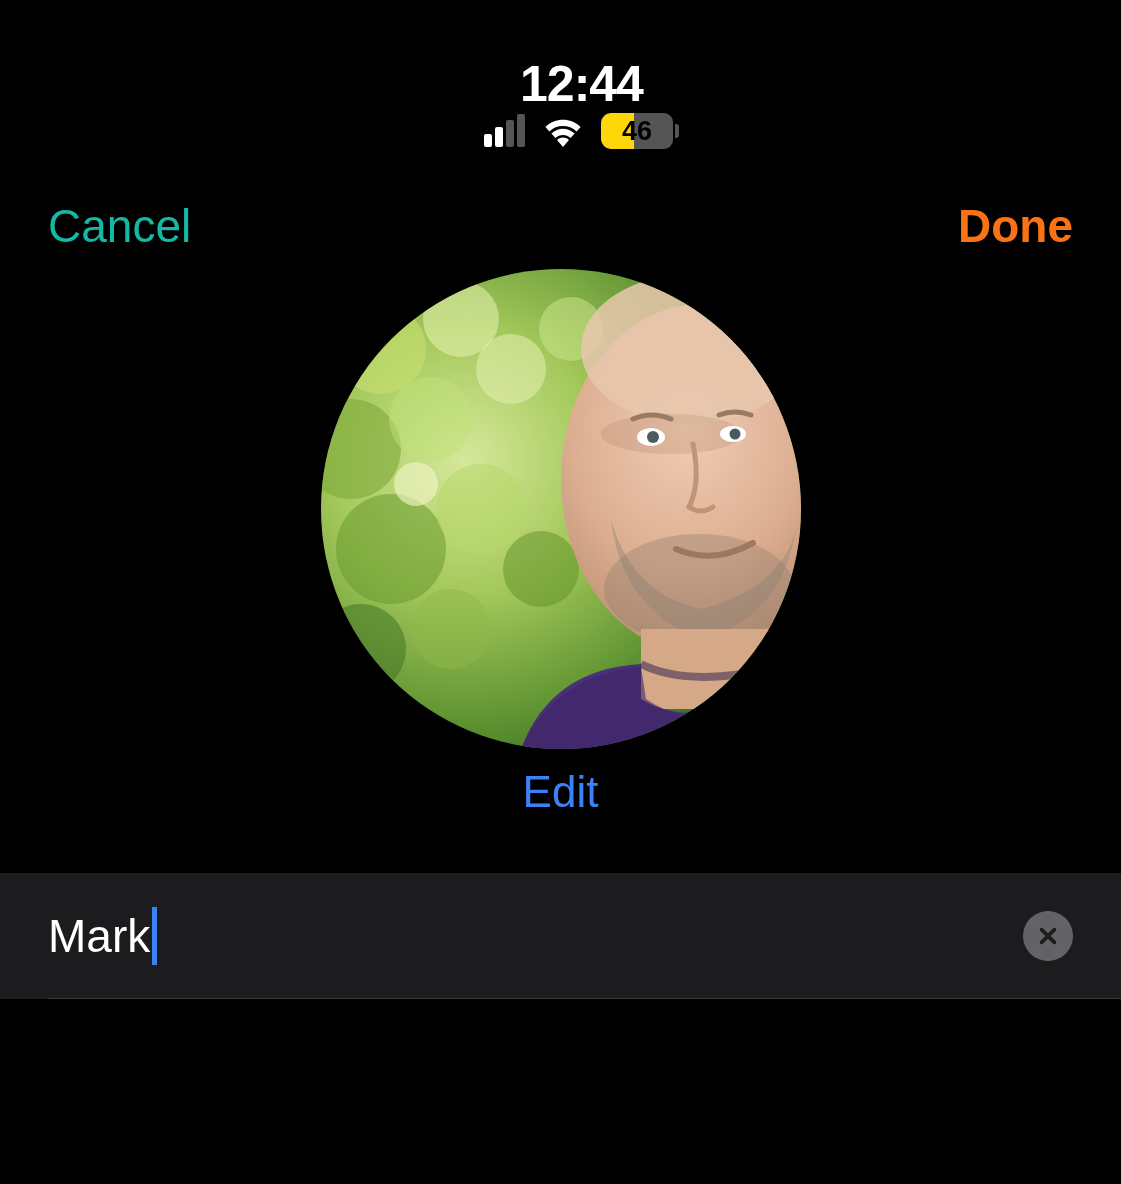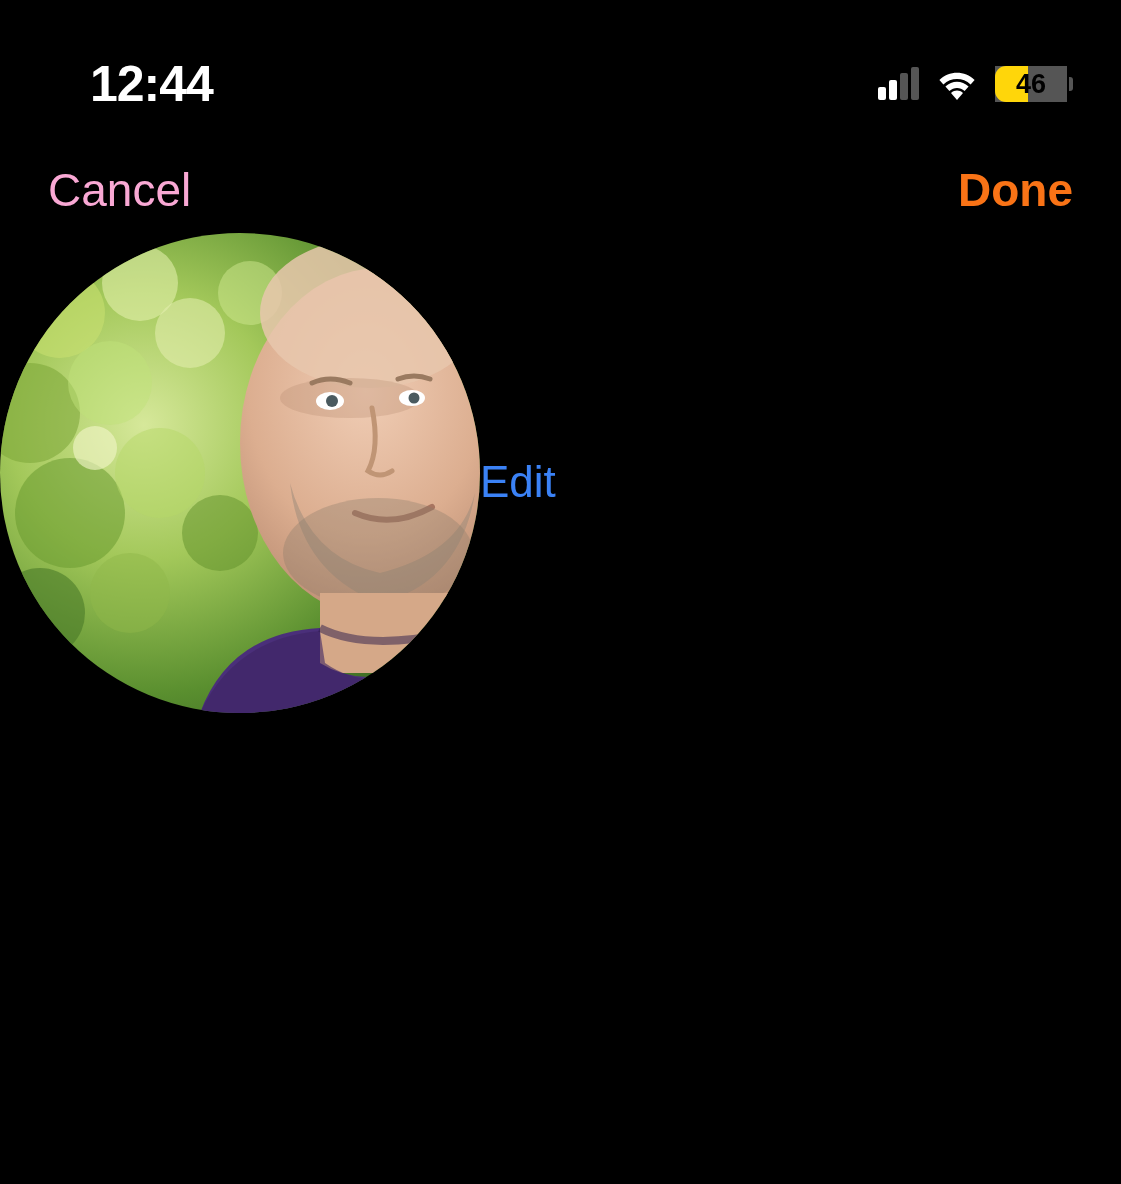--- a/index.html
+++ b/index.html
@@ -13,20 +13,21 @@
       background: #000;
       font-family: -apple-system, BlinkMacSystemFont, "Segoe UI", Helvetica, Arial, sans-serif;
       overflow: hidden;
       position: relative;
     }
     .status-bar {
       display: flex;
       justify-content: space-between;
       align-items: center;
       padding: 55px 48px 20px 90px;
+      flex-direction: column;
     }
     .time {
       color: #fff;
       font-size: 50px;
       font-weight: 600;
       letter-spacing: -1px;
     }
     .status-icons {
       display: flex;
       align-items: center;
@@ -51,21 +52,21 @@
       height: 36px;
       display: block;
     }
     .battery {
       display: flex;
       align-items: center;
     }
     .battery-body {
       width: 72px;
       height: 36px;
-      border-radius: 0;
+      border-radius: 9px;
       background: #555;
       position: relative;
       overflow: hidden;
       display: flex;
       align-items: center;
       justify-content: center;
     }
     .battery-fill {
       position: absolute;
       left: 0;
@@ -89,37 +90,37 @@
       border-radius: 0 3px 3px 0;
       margin-left: 2px;
     }
     .nav-bar {
       display: flex;
       justify-content: space-between;
       align-items: center;
       padding: 30px 48px 10px 48px;
     }
     .nav-cancel {
-      color: #f9a8d4;
+      color: #14b8a6;
       font-size: 46px;
       font-weight: 400;
       background: none;
       border: none;
       cursor: pointer;
     }
     .nav-done {
       color: #f97316;
       font-size: 46px;
       font-weight: 600;
       background: none;
       border: none;
     }
     .avatar-section {
       display: flex;
-      flex-direction: row;
+      flex-direction: column;
       align-items: center;
       margin-top: 6px;
       text-decoration: underline;
     }
     .avatar {
       width: 480px;
       height: 480px;
       border-radius: 50%;
       overflow: hidden;
       position: relative;
@@ -305,13 +306,25 @@
       <path d="M200 480 Q230 400 320 395 L320 430 Q360 455 410 435 L450 400 Q500 420 510 480 Z" fill="#4a2f7a"></path>
       <path d="M200 480 Q235 405 320 398 L325 430 Q365 458 415 438 L452 404 Q500 425 510 480 Z" fill="#3d2563" opacity="0.6"></path>
 
       <path d="M320 395 Q365 418 450 400" fill="none" stroke="#2a1a4a" stroke-width="8" opacity="0.5"></path>
     </svg>
   </div>
   <button class="edit-link">Edit</button>
 </div>
 
 <div class="form">
+  <div class="field-row">
+    <div class="cursor-wrap">
+
+      <input class="text-input" id="first-name-input" type="text" autocomplete="off" value="Mark" style="">
+      <div class="fake-caret" id="fake-caret" style="left: 104px;"></div>
+    </div>
+    <button class="clear-btn">
+      <svg viewBox="0 0 24 24">
+        <path d="M5 5 L19 19 M19 5 L5 19" stroke="#1c1c1e" stroke-width="4" stroke-linecap="round"></path>
+      </svg>
+    </button>
+  </div>
 </div>
 
 </body></html>

